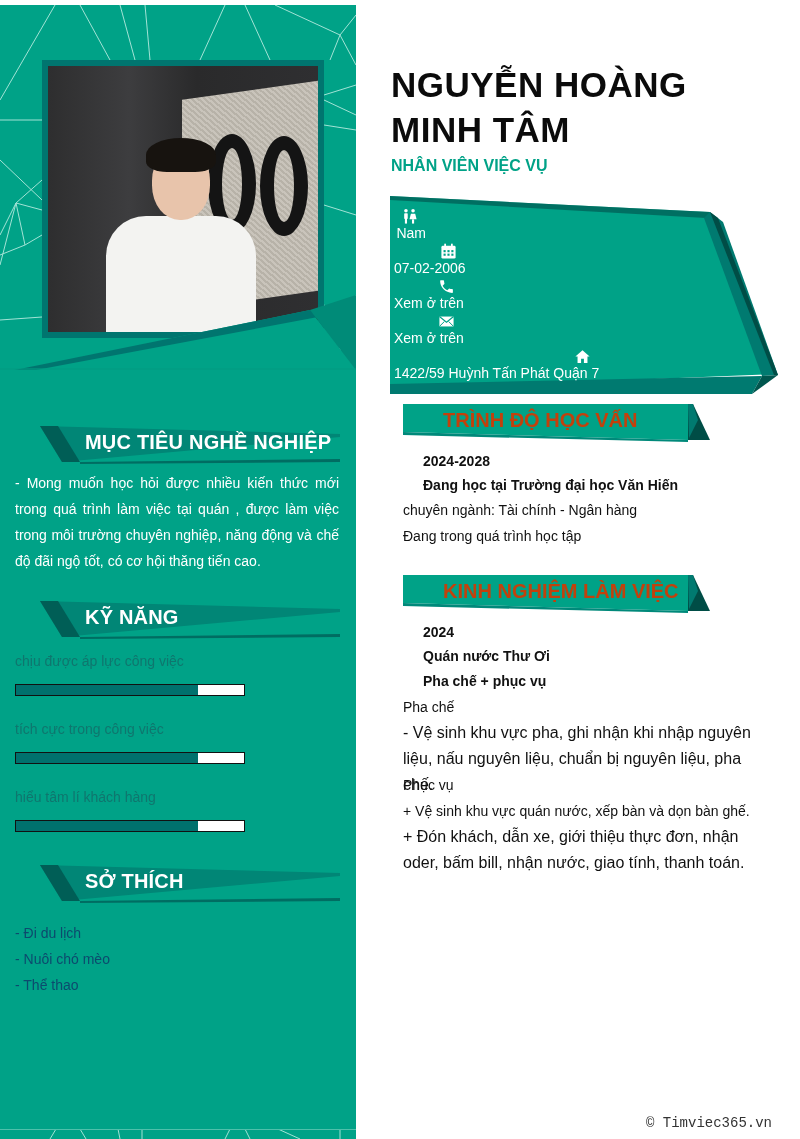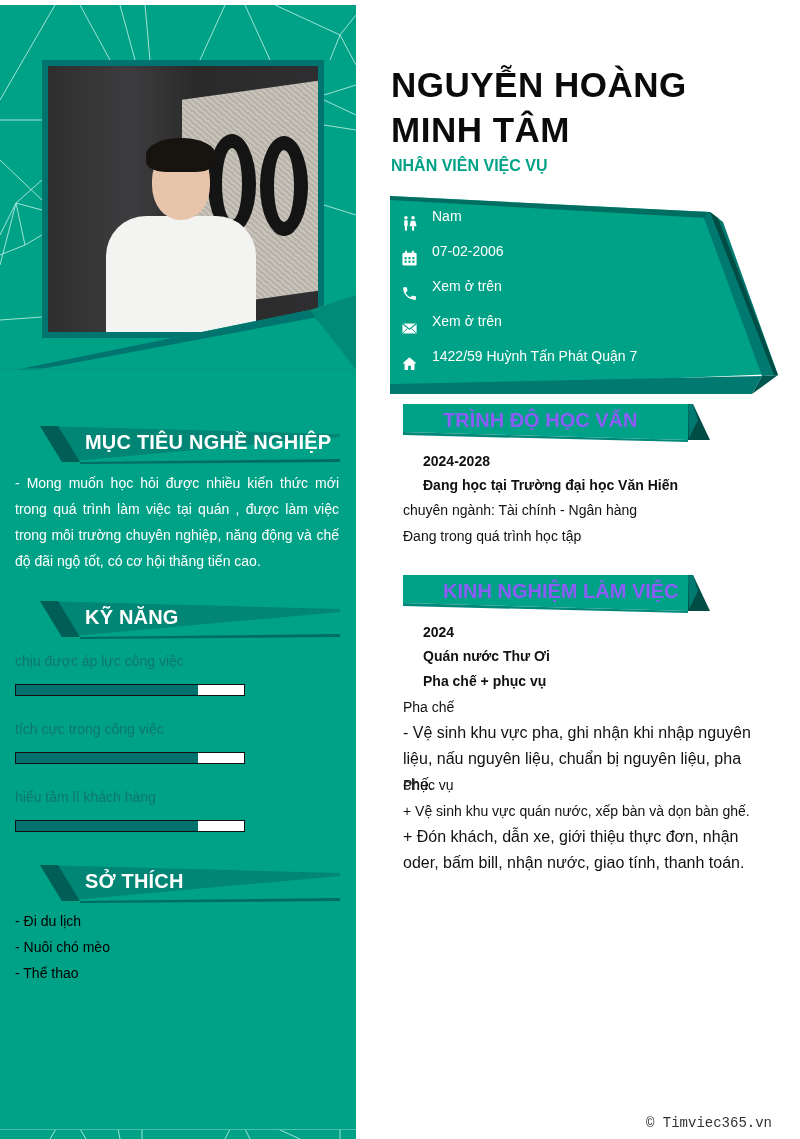--- a/index.html
+++ b/index.html
@@ -65,44 +65,44 @@
     }
     #objective-text { top: 470px; line-height: 26px; text-align: justify; }
 
     .skill-label { position: absolute; left: 15px; color: #0f766e; font-size: 14px; }
     .skill-bar {
       position: absolute; left: 15px; width: 230px; height: 12px;
       background: #ffffff; border: 1.5px solid #111;
     }
     .skill-fill { height: 100%; background: #00716d; }
 
-    .hobby { position: absolute; left: 15px; color: #000000; font-size: 14px; }
+    .hobby { position: absolute; left: 15px; color: #0c4a6e; font-size: 14px; margin-top: 12px; }
 
     
     #name {
       position: absolute; left: 391px; top: 62px; width: 380px;
       font-size: 35px; font-weight: bold; line-height: 45px; color: #0b0b0b; letter-spacing: 0.5px;
     }
     #job-title {
       position: absolute; left: 391px; top: 157px; font-size: 16px; font-weight: bold; color: #00a287;
     }
     #contact-box { position: absolute; left: 388px; top: 192px; width: 395px; height: 205px; }
     #contact-box svg.bg { position: absolute; left: 0; top: 0; }
-    .contact-row { position: absolute; left: 0; height: 30px; display: flex; align-items: flex-start; }
+    .contact-row { position: absolute; left: 0; height: 30px; display: flex; align-items: flex-end; flex-direction: column; }
     .contact-icon {
       width: 34px; height: 30px; display: flex; align-items: center; justify-content: center;
       color: #ffffff; margin-left: 4px;
     }
     .contact-icon svg { width: 17px; height: 17px; fill: #ffffff; }
     .contact-text { color: #ffffff; font-size: 14px; margin-left: 6px; }
 
     .right-header { position: absolute; left: 403px; width: 310px; height: 42px; }
     .right-header svg { position: absolute; left: 0; top: 0; }
     .right-header .rh-text {
-      position: absolute; left: 40px; top: 7px; color: #8b5cf6; font-size: 20px; font-weight: bold;
+      position: absolute; left: 40px; top: 7px; color: #c2410c; font-size: 20px; font-weight: bold;
     }
 
     .r-line { position: absolute; left: 403px; font-size: 14px; color: #111; white-space: nowrap; }
     .r-bold { font-weight: bold; margin-left: 20px; }
     .r-para { position: absolute; left: 403px; width: 370px; font-size: 16px; color: #111; line-height: 26px; }
 
     #footer {
       position: absolute; right: 28px; top: 1115px;
       font-family: "Liberation Mono", "DejaVu Sans Mono", monospace; font-size: 14px; color: #333;
     }

